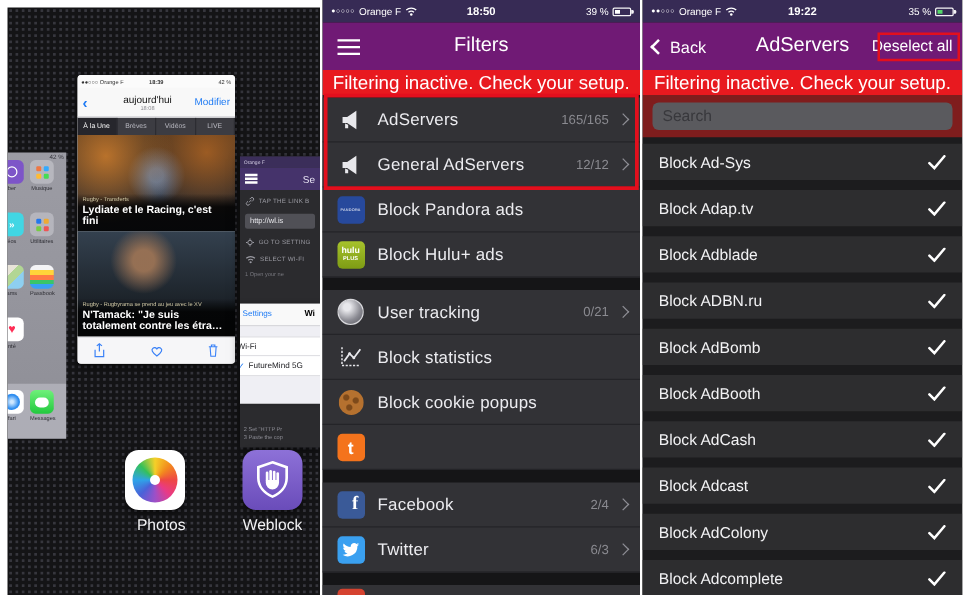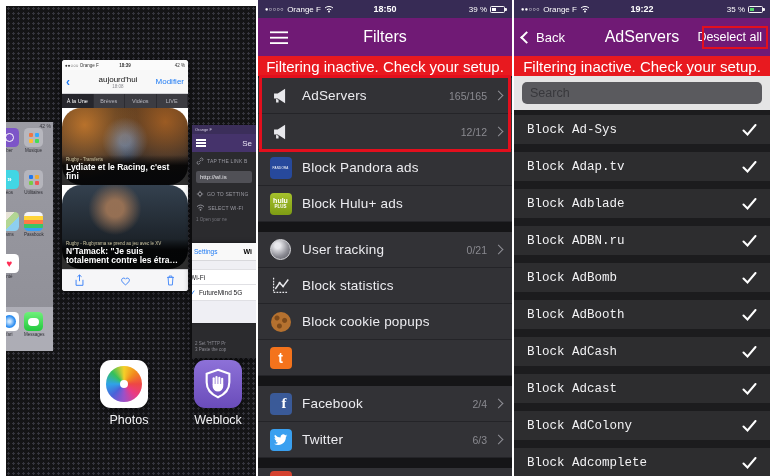--- a/index.html
+++ b/index.html
@@ -59,26 +59,26 @@
       background:radial-gradient(circle at 30% 30%, #7e4a1a 2px, transparent 3px),
                  radial-gradient(circle at 68% 42%, #7e4a1a 2px, transparent 3px),
                  radial-gradient(circle at 42% 70%, #7e4a1a 2px, transparent 3px),#b5712f; }
   .ic-tapatalk { background:#f4731c; font-size:14px; font-weight:bold; }
   .ic-facebook { background:#3a5a98; font-family:"Liberation Serif",serif; font-size:15px;
                  font-weight:bold; align-items:flex-end; padding-right:5px; }
   .ic-twitter { background:#3aa0f0; }
   .ic-gplus { background:#d5422f; border-radius:4px; width:22px; height:22px; }
 
   
-  .searchwrap { position:absolute; top:76px; left:0; right:0; height:34px; background:#e5e5e5; }
+  .searchwrap { position:absolute; top:76px; left:0; right:0; height:34px; background:#7f1d1d; }
   .searchfield { position:absolute; left:8px; right:8px; top:6px; height:22px; background:#5a5a5e;
                  border-radius:5px; color:#38383c; font-size:12.5px; line-height:22px; padding-left:8px; }
   .alist { position:absolute; top:110px; bottom:0; left:0; right:0; background:#1c1c1e; padding-top:5px; }
   .arow { height:29px; margin-bottom:8px; background:#2d2d2f; display:flex; align-items:center;
-          padding:0 13px;font-family:Liberation Mono, monospace; }
+          padding:0 13px; }
   .arow .lbl { color:#f2f2f4; font-size:12.5px; font-weight:300; }
   .arow svg { margin-left:auto; }
   .navaction { margin-left:auto; font-size:12.5px; color:#fff; z-index:2; }
   .navback { display:flex; align-items:center; font-size:13px; color:#fff; z-index:2; }
 
   
   .homestrip { position:absolute; left:0; top:116px; width:47px; height:229px;
                background:linear-gradient(#9c9ca4,#8e8e96); overflow:hidden; }
   .hs-bat { position:absolute; top:1px; right:2px; font-size:5px; color:#33333a; }
   .mini-app { position:absolute; width:19px; text-align:center; }
@@ -110,21 +110,21 @@
   .nc-nav { position:relative; height:24px; background:#f8f8f8; border-bottom:1px solid #d2d2d6;
             display:flex; align-items:center; padding:0 4px; }
   .nc-back { color:#1f7bf4; font-size:12px; font-weight:bold; line-height:10px; }
   .nc-titlewrap { position:absolute; left:20px; right:34px; text-align:center; }
   .nc-title { font-size:8px; color:#111; } .nc-sub { font-size:4.5px; color:#8a8a90; }
   .nc-action { margin-left:auto; color:#1f7bf4; font-size:8px; }
   .nc-tabs { height:14px; background:#3c3c42; display:flex; }
   .nc-tab { flex:1; display:flex; align-items:center; justify-content:center; font-size:5.5px;
             color:#b8b8c0; border-right:1px solid #2c2c32; }
   .nc-tab.active { background:#26262c; color:#fff; }
-  .photo { position:relative;border-radius:19px; }
+  .photo { position:relative; }
   .photo1 { height:77px;
       background:radial-gradient(circle at 18% 22%, rgba(205,125,45,.85), transparent 45%),
                  radial-gradient(circle at 82% 18%, rgba(185,105,35,.75), transparent 42%),
                  radial-gradient(circle at 50% 42%, rgba(95,125,165,.95) 7%, transparent 30%),
                  linear-gradient(180deg,#4a3420,#232832); }
   .photo2 { height:84px;
       background:radial-gradient(circle at 42% 28%, rgba(155,115,85,.95) 9%, transparent 28%),
                  linear-gradient(180deg,#34414f,#1a2026 72%,#14181c); }
   .ph-ov { position:absolute; left:0; right:0; bottom:0; padding:2px 4px 3px;
            background:linear-gradient(transparent, rgba(0,0,0,.82) 35%); }
@@ -400,20 +400,21 @@
           <span class="fcount">165/165</span>
           <span class="chev"></span>
         </div>
         <div class="frow">
           <span class="fic">
               <svg width="20" height="18" viewBox="0 0 24 22">
                 <path d="M17 2 8 8H3.5v6H8l9 6z" fill="#e8e8ec"></path>
                 <path d="M6 14.5v4.5h3v-3.3" fill="#e8e8ec"></path>
               </svg>
             </span>
+          <span class="flabel">General AdServers</span>
           <span class="fcount">12/12</span>
           <span class="chev"></span>
         </div>
         <div class="frow">
           <span class="fic">
               <span class="sq ic-pandora">PANDORA</span>
             </span>
           <span class="flabel">Block Pandora ads</span>
         </div>
         <div class="frow">

